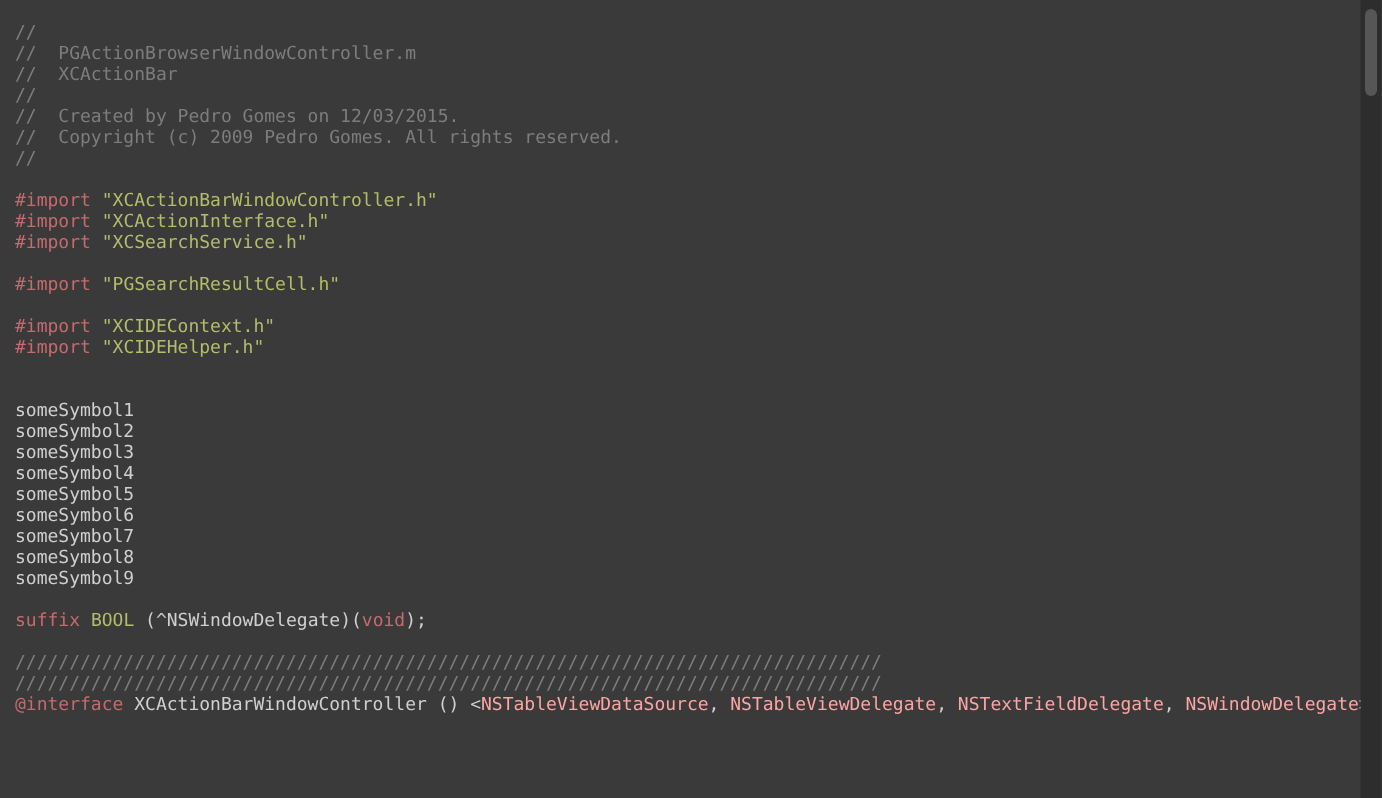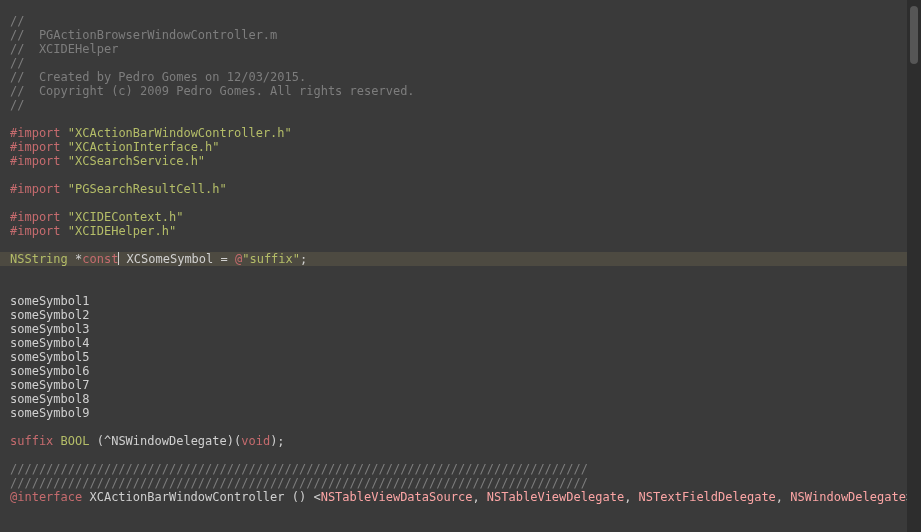--- a/index.html
+++ b/index.html
@@ -59,36 +59,35 @@
     vertical-align: text-bottom;
     margin-bottom: 1px;
   }
 </style>
 </head>
 <body>
 
 <div class="code">
 <span class="comment">//</span>
 <span class="comment">//  PGActionBrowserWindowController.m</span>
-<span class="comment">//  XCIDEHelper</span>
+<span class="comment">//  XCActionBar</span>
 <span class="comment">//</span>
 <span class="comment">//  Created by Pedro Gomes on 12/03/2015.</span>
 <span class="comment">//  Copyright (c) 2009 Pedro Gomes. All rights reserved.</span>
 <span class="comment">//</span>
 
 <span><span class="preproc">#import</span> <span class="string">"XCActionBarWindowController.h"</span></span>
 <span><span class="preproc">#import</span> <span class="string">"XCActionInterface.h"</span></span>
 <span><span class="preproc">#import</span> <span class="string">"XCSearchService.h"</span></span>
 
 <span><span class="preproc">#import</span> <span class="string">"PGSearchResultCell.h"</span></span>
 
 <span><span class="preproc">#import</span> <span class="string">"XCIDEContext.h"</span></span>
 <span><span class="preproc">#import</span> <span class="string">"XCIDEHelper.h"</span></span>
 
-<span class="highlight-line"><span class="type">NSString</span><span class="ident"> *</span><span class="keyword">const</span><span class="caret"></span><span class="ident"> XCSomeSymbol = </span><span class="literal">@</span><span class="string">"suffix"</span><span class="ident">;</span></span>
 
 <span class="ident">someSymbol1</span>
 <span class="ident">someSymbol2</span>
 <span class="ident">someSymbol3</span>
 <span class="ident">someSymbol4</span>
 <span class="ident">someSymbol5</span>
 <span class="ident">someSymbol6</span>
 <span class="ident">someSymbol7</span>
 <span class="ident">someSymbol8</span>
 <span class="ident">someSymbol9</span>

